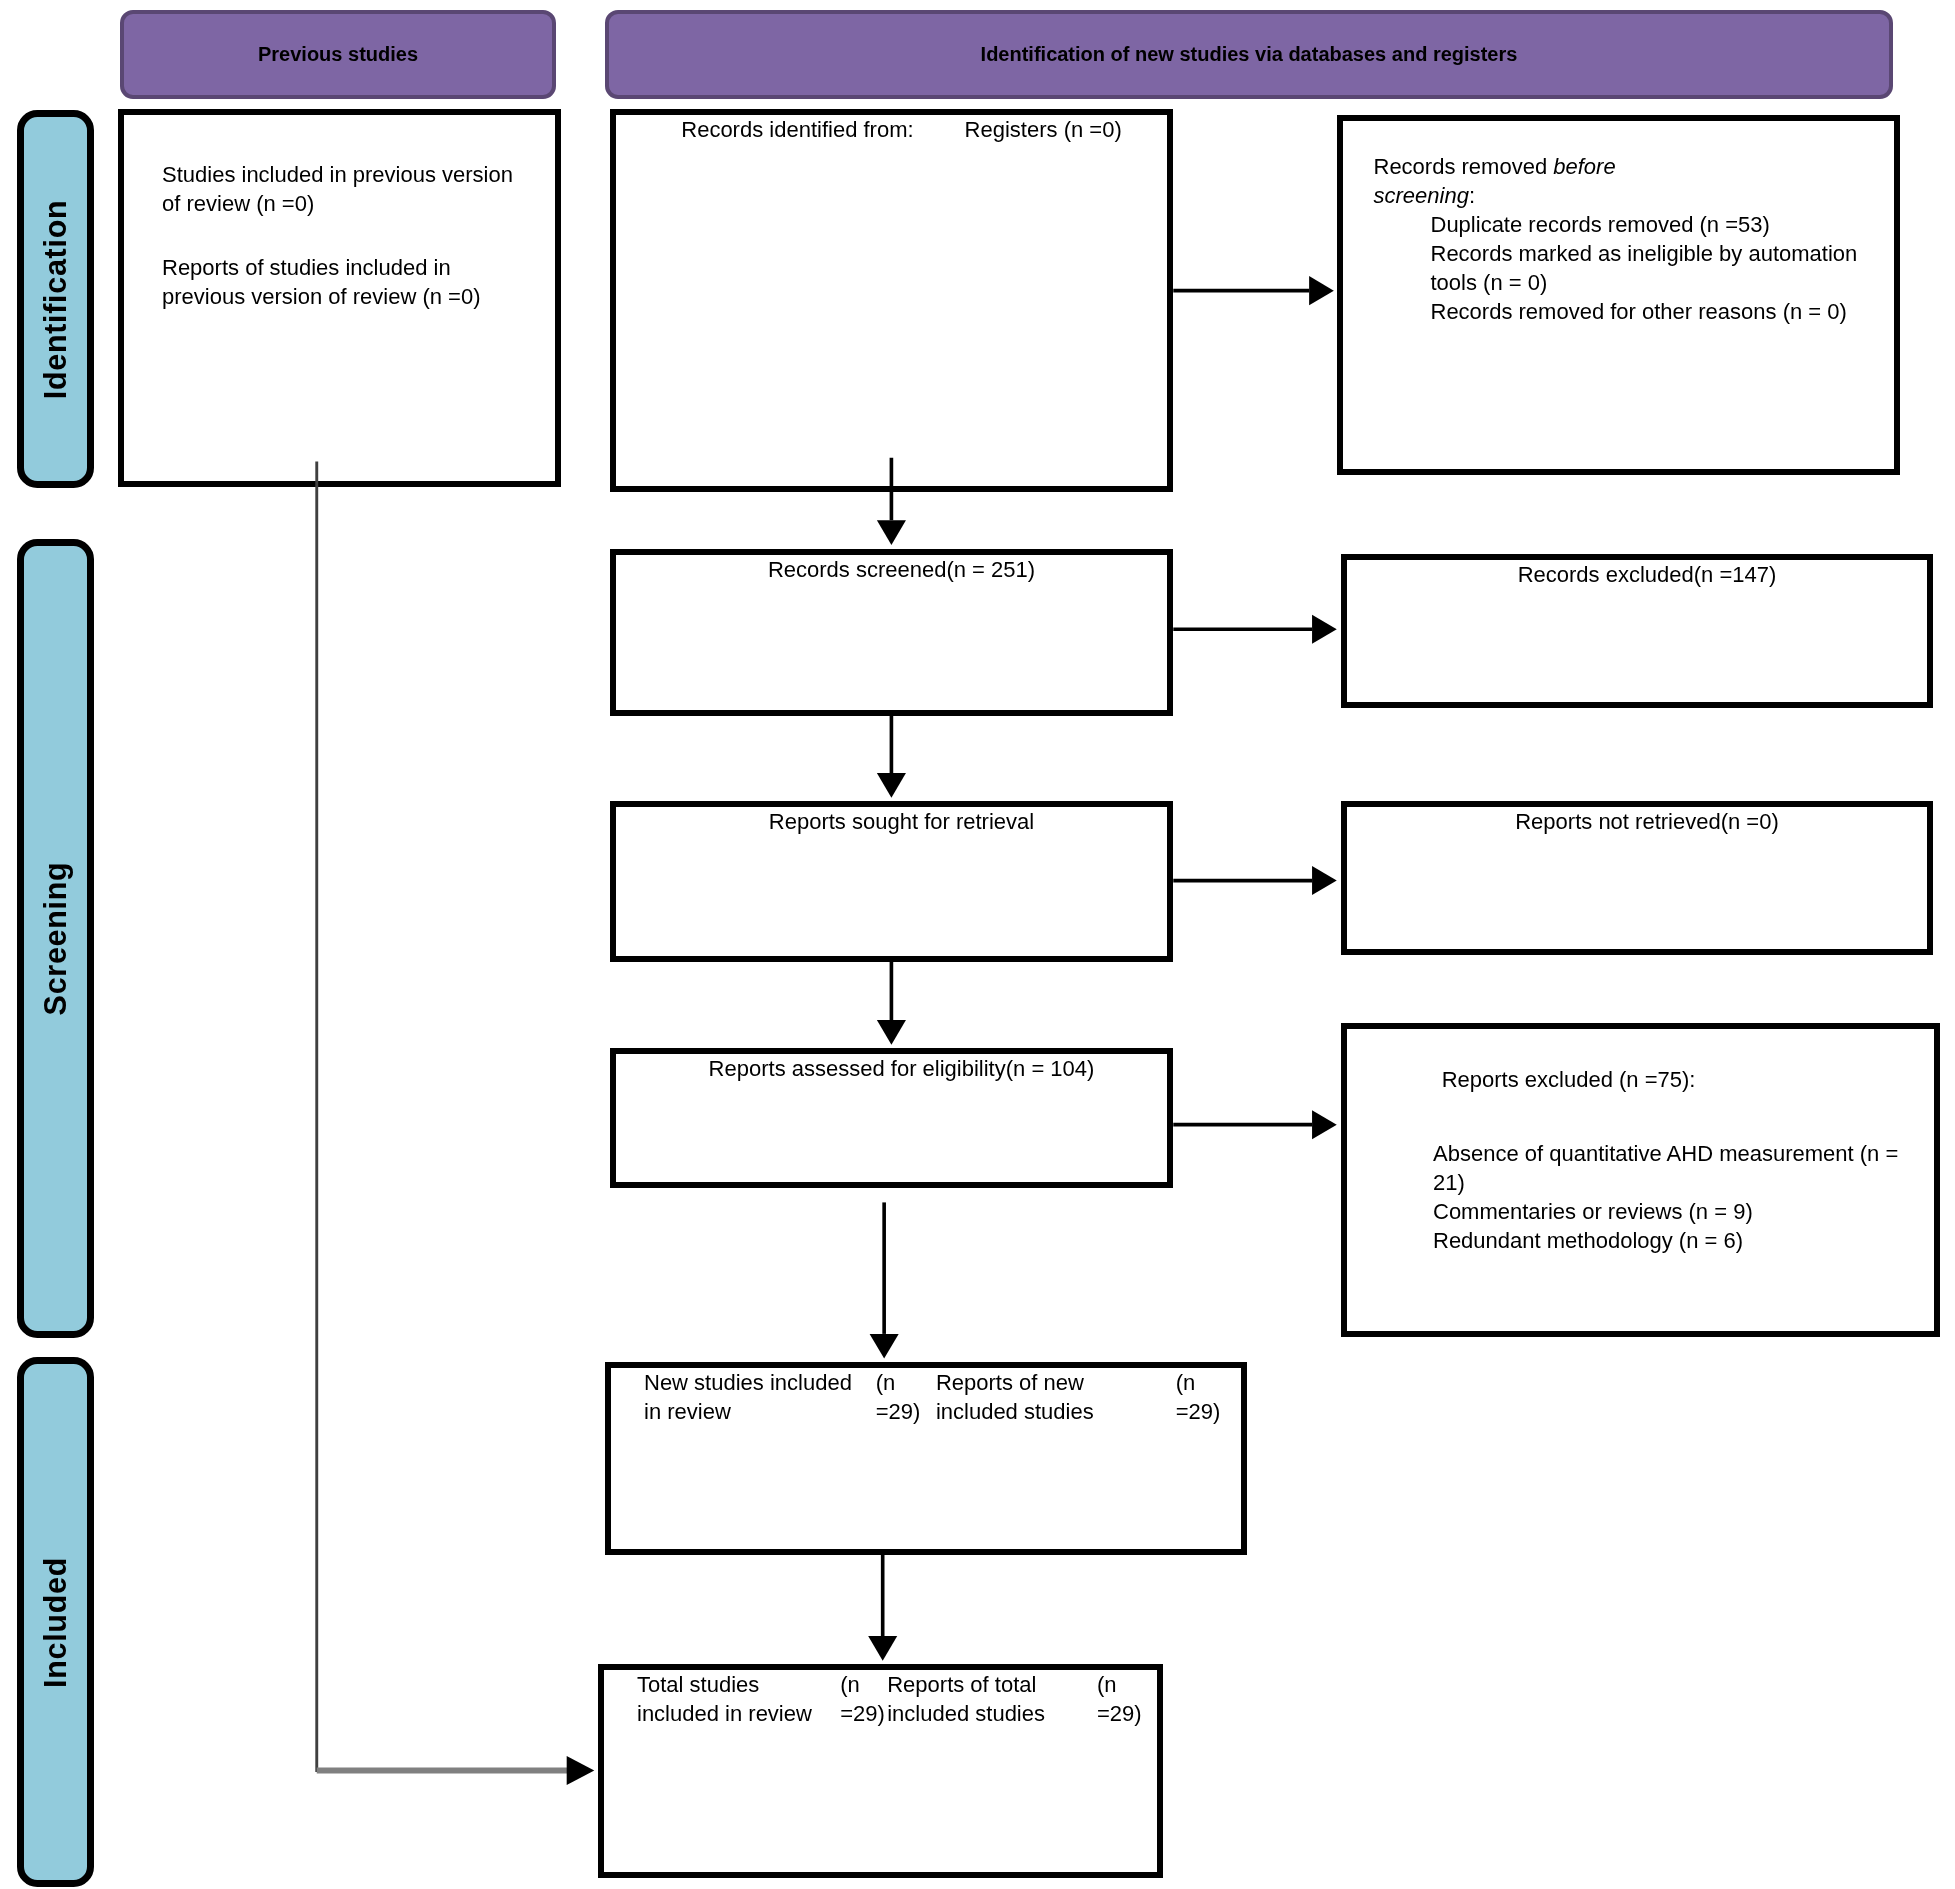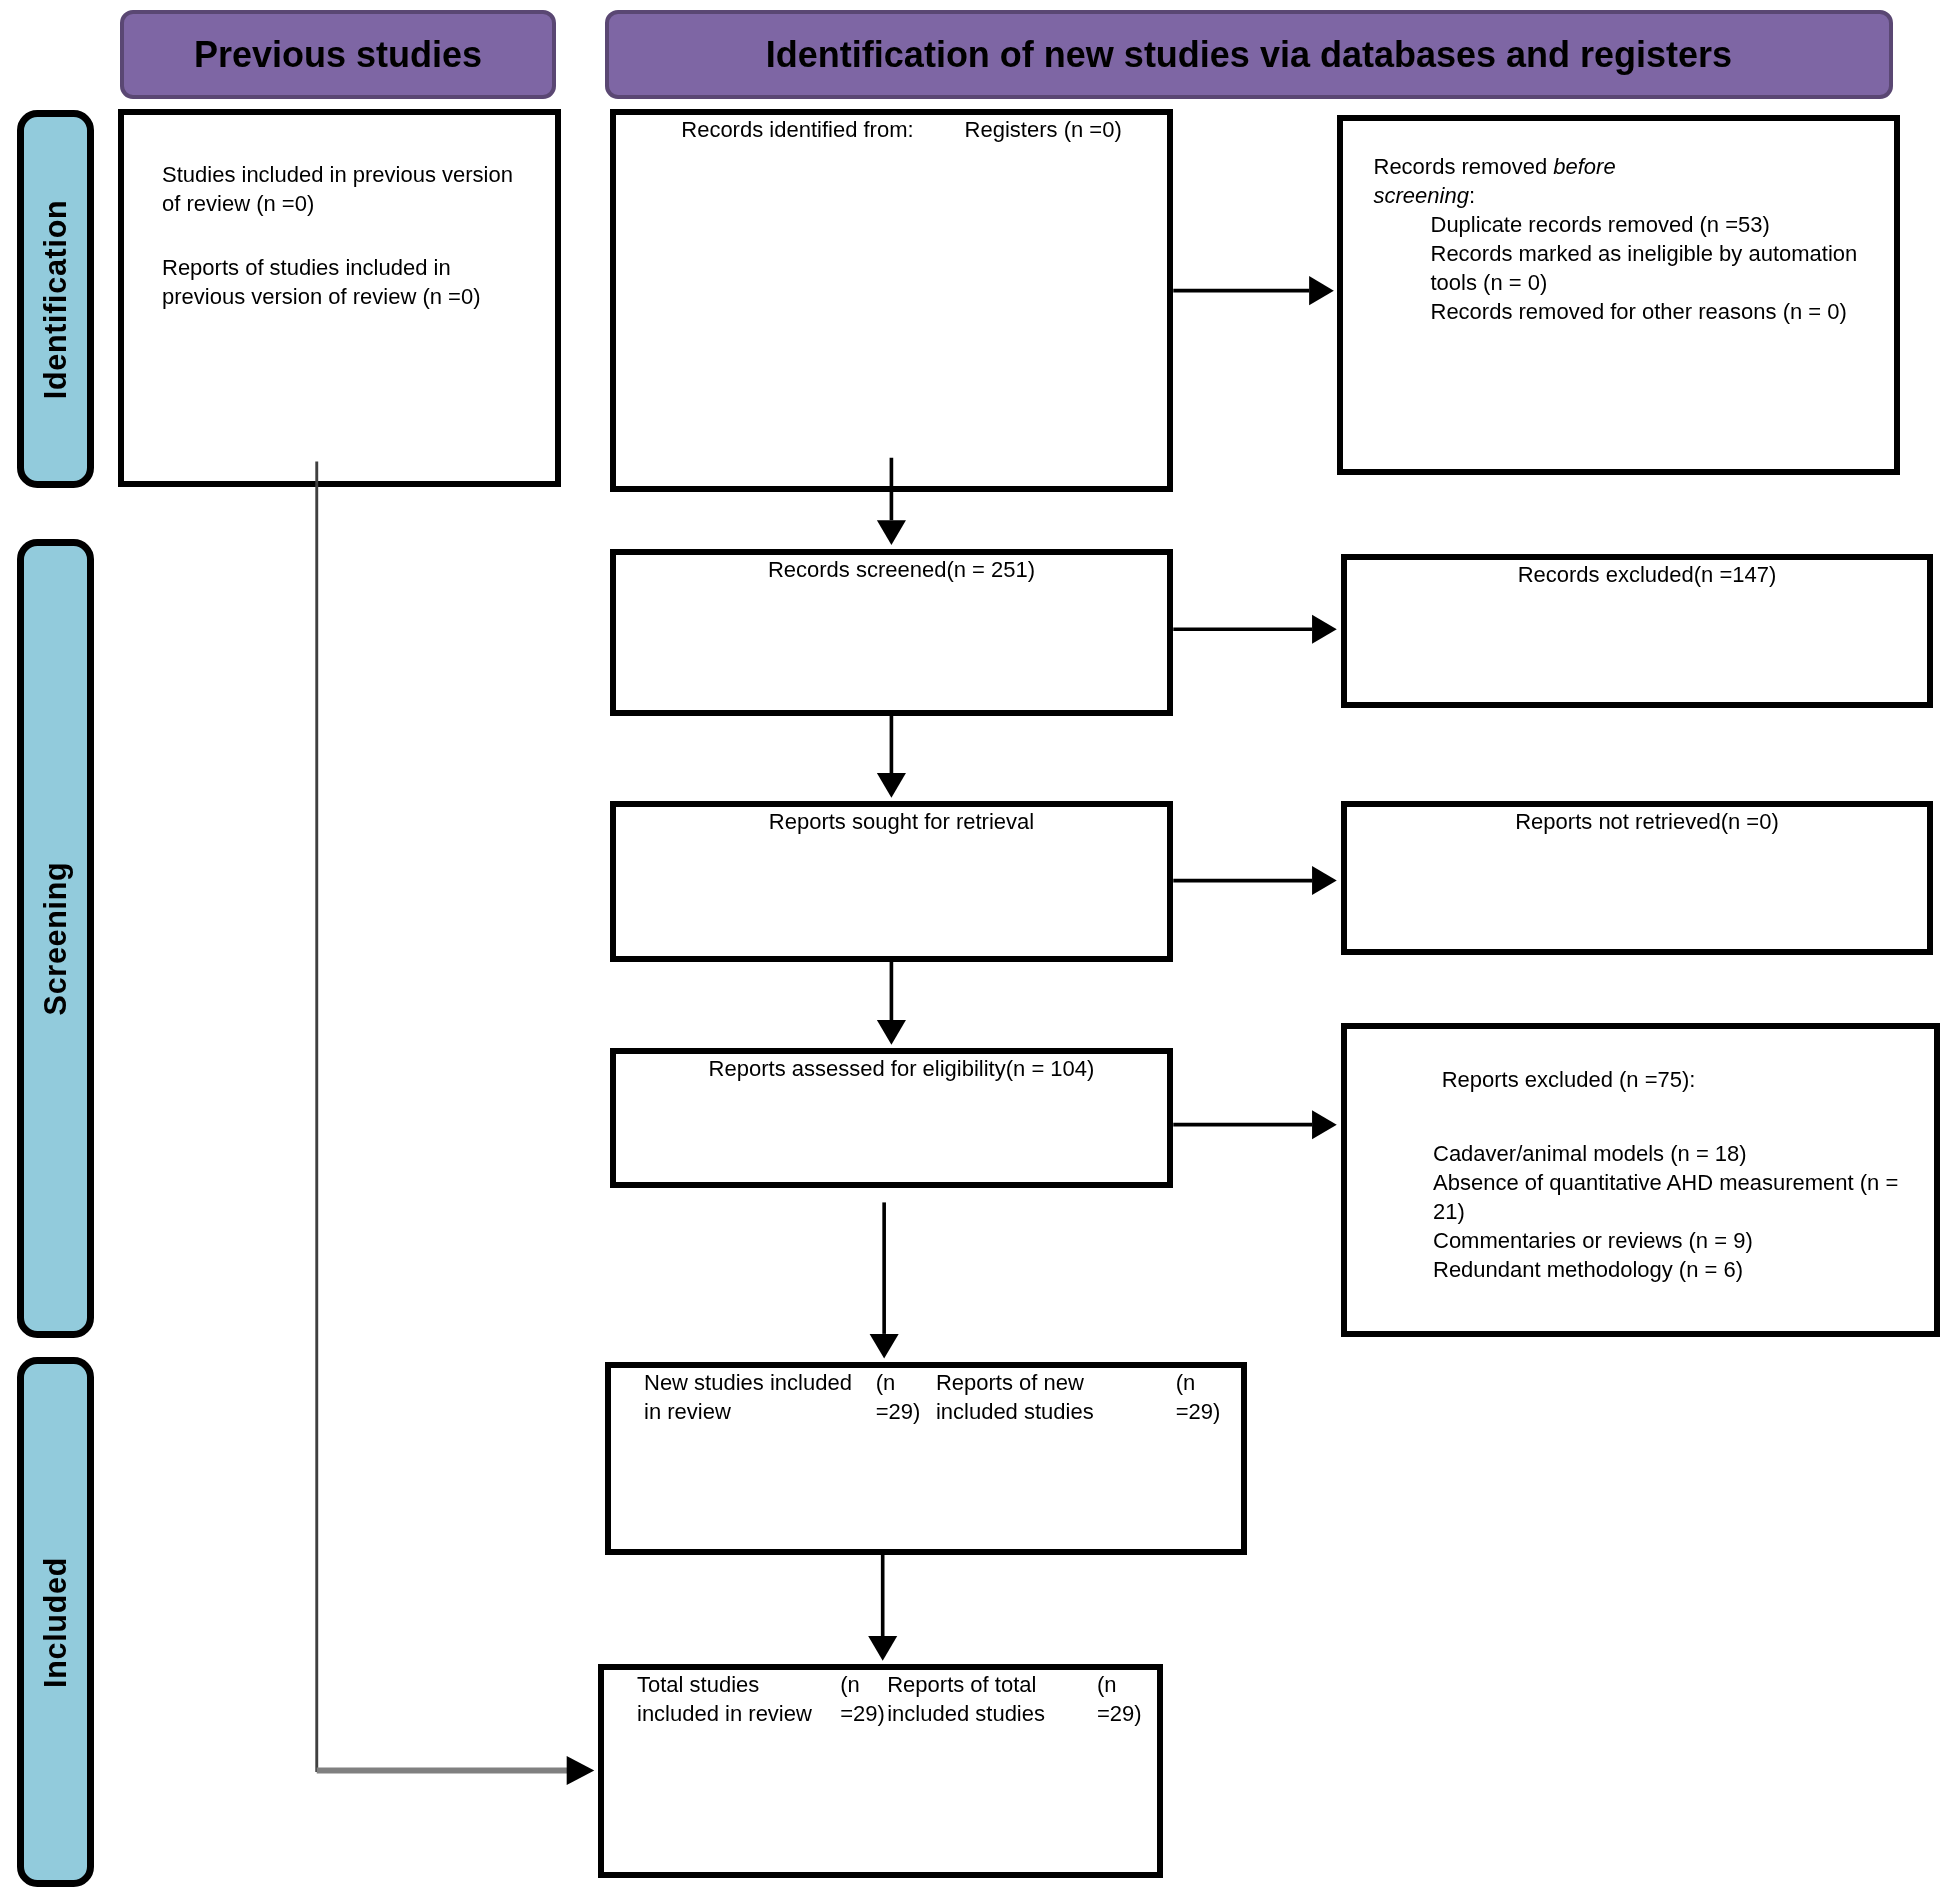--- a/index.html
+++ b/index.html
@@ -2,21 +2,21 @@
 <html style="font-size:11.6px"><head>
 <meta charset="utf-8">
 <style>
   html,body { margin:0; padding:0; background:#ffffff; }
   body { font-family: "Liberation Sans", "DejaVu Sans", sans-serif; color:#000; }
   #canvas { position:relative; width:1955px; height:1889px; background:#fff; overflow:hidden; }
 
   .banner {
     position:absolute; background:#7E66A4; border:4.4px solid #5A4773; border-radius:13px;
     display:flex; align-items:center; justify-content:center;
-    font-weight:bold; font-size:36px; box-sizing:border-box; color:#000;
+    font-weight:bold; font-size:20px; box-sizing:border-box; color:#000;
   }
 
   .stage {
     position:absolute; left:17.4px; width:77px; background:#92CBDC; border:7.3px solid #000;
     border-radius:20.3px; display:flex; align-items:center; justify-content:center; box-sizing:border-box;
   }
   .stage span { transform:rotate(-90deg); white-space:nowrap; font-weight:bold; font-size:30.5px; letter-spacing:0.7px; }
 
   .node {
     position:absolute; background:#fff; border:6.5px solid #000; box-sizing:border-box;
@@ -118,21 +118,20 @@
     </div>
 
   <div class="node center-v pad-l" style="left:1341px; top:801px; width:592px; height:154px;">
       <div>Reports not retrieved</div>
       <div>(n =0)</div>
     </div>
 
   <div class="node" id="box-reports-excluded" style="left:1341px; top:1023px; width:599px; height:314px;">
     <div class="title">Reports excluded (n =75):</div>
     <div class="items">
-        <div>Cadaver/animal models (n = 18)</div>
         <div>Absence of quantitative AHD measurement (n = 21)</div>
         <div>Commentaries or reviews (n = 9)</div>
         <div>Redundant methodology (n = 6)</div>
       </div>
   </div>
 
   <svg class="wires" width="1955" height="1889" viewBox="0 0 2691 2600">
 
     <g stroke="#000" stroke-width="5">
       <line x1="1227" y1="630" x2="1227" y2="716"></line>

